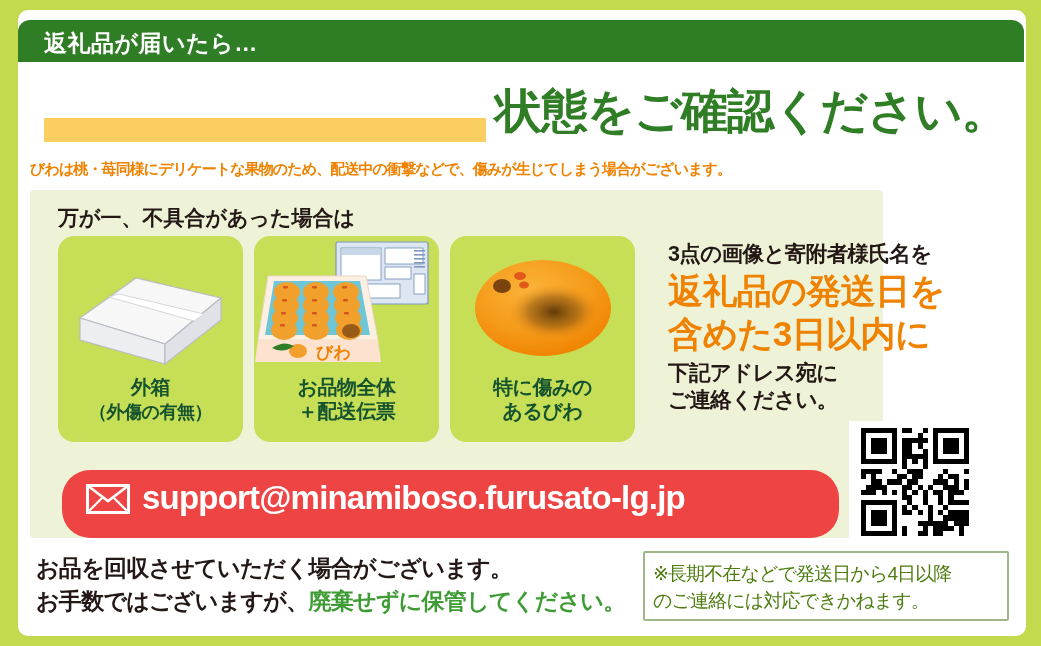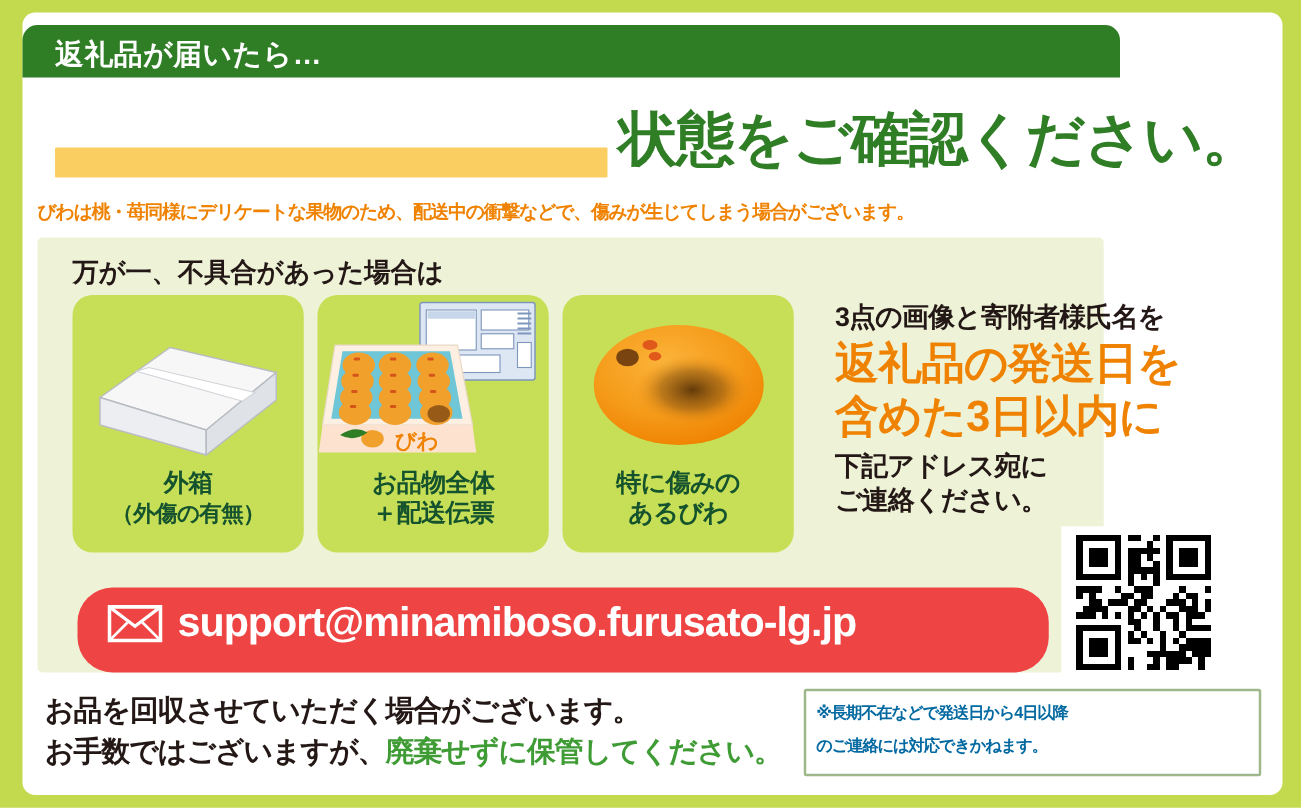--- a/index.html
+++ b/index.html
@@ -21,21 +21,21 @@
     left: 18px; top: 10px;
     width: 1008px; height: 626px;
     background: #ffffff;
     border-radius: 10px;
   }
 
   
   #header-band {
     position: absolute;
     left: 18px; top: 20px;
-    width: 878px; height: 42px;
+    width: 1006px; height: 42px;
     background: #2f7d25;
     border-radius: 12px 12px 0 0;
   }
   #header-title {
     position: absolute;
     left: 26px; top: 8px;
     color: #ffffff;
     font-size: 23px;
     font-weight: 700;
     letter-spacing: 0.5px;
@@ -197,23 +197,23 @@
 
   #note-box {
     position: absolute;
     left: 643px; top: 551px;
     width: 366px; height: 70px;
     border: 2px solid #9fb88a;
     background: #ffffff;
     border-radius: 2px;
   }
   #note-box div {
-    color: #0369a1;
-    font-size: 13px;
-    font-weight: 700;
+    color: #4d7c0f;
+    font-size: 19px;
+    font-weight: 400;
     letter-spacing: -0.9px;
     line-height: 1.35;
     white-space: nowrap;
   }
   #note-l1 { position: absolute; left: 8px; top: 8px; }
   #note-l2 { position: absolute; left: 8px; top: 35px; }
 </style>
 </head>
 <body>
 

